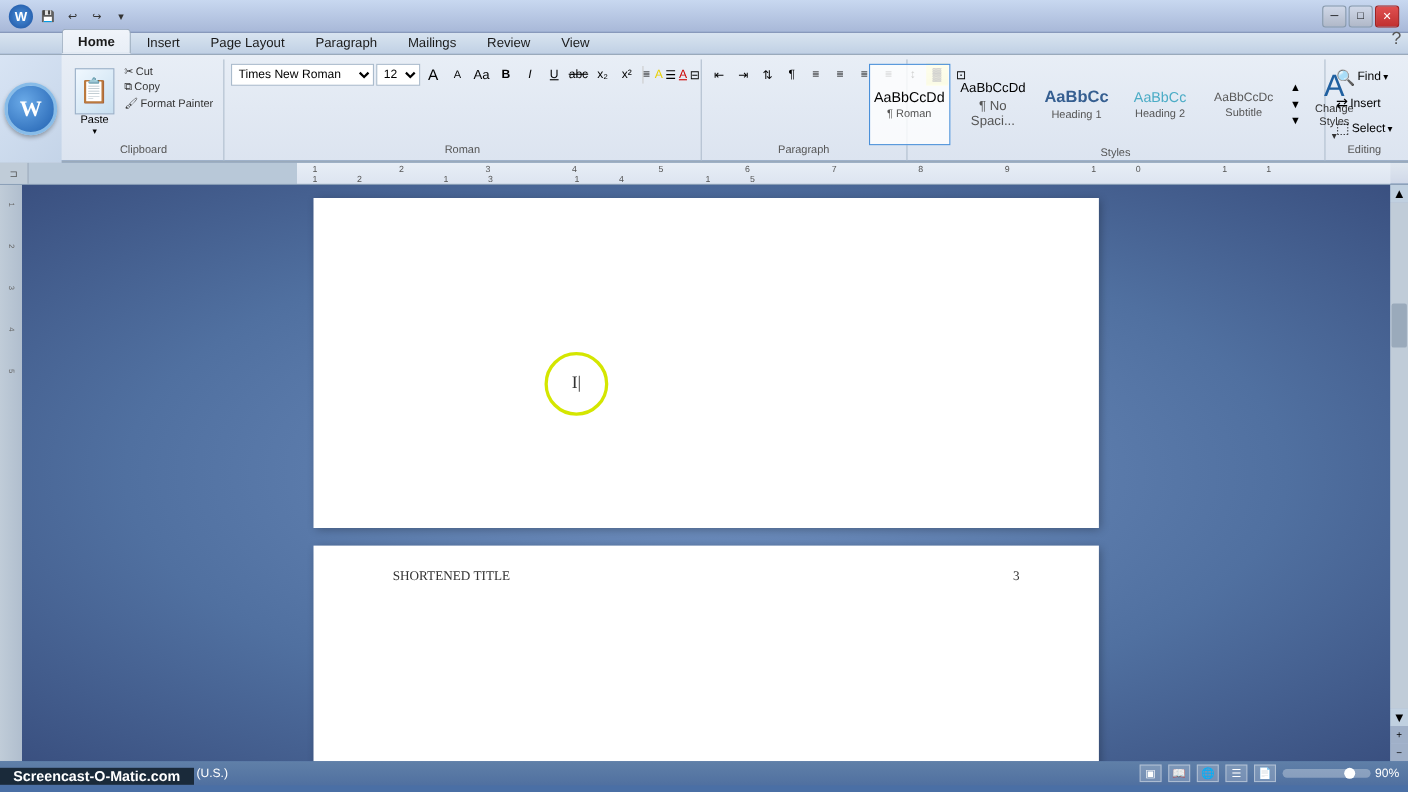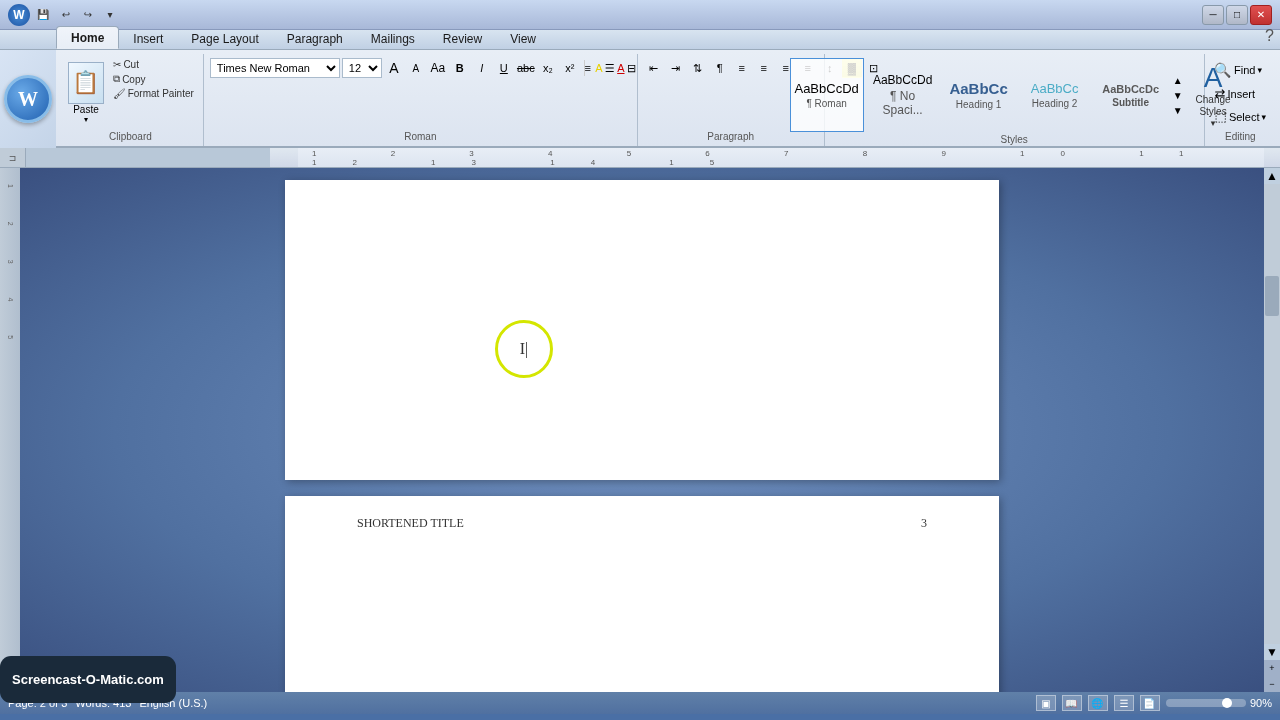--- a/index.html
+++ b/index.html
@@ -210,23 +210,23 @@
       position: relative;
     }
     .zoom-thumb {
       width: 10px; height: 10px;
       background: white; border-radius: 50%;
       position: absolute; top: -1px; left: 70%;
     }
 
     
     .watermark {
-      position: fixed; bottom: 17px; left: 0;
+      position: fixed; bottom: 7px; left: 0;
       background: #1a2a3a; color: white;
-      padding: 16px 12px; font-size: 13px; font-weight: bold; border-radius: 11px;
+      padding: 0 12px; font-size: 13px; font-weight: bold;
     }
 
     .doc-wrapper {
       display: flex;
       flex-direction: column;
       height: calc(720px - 30px - 26px - 98px - 20px - 22px);
       position: relative;
     }
     .doc-inner {
       flex: 1;
@@ -386,21 +386,21 @@
         <div class="sty-h1" style="font-size:15px;color:#365f91;font-weight:bold;margin-bottom:2px;">AaBbCc</div>
         <div class="style-name" style="font-size:10px;color:#555;">Heading 1</div>
       </div>
 
       <div class="style-item" style="border:1px solid transparent;width:74px;min-height:68px;display:flex;flex-direction:column;align-items:center;justify-content:center;padding:4px;">
         <div class="sty-h2" style="font-size:13px;color:#4bacc6;margin-bottom:2px;">AaBbCc</div>
         <div class="style-name" style="font-size:10px;color:#555;">Heading 2</div>
       </div>
 
 
-      <div class="style-item" style="border:1px solid transparent;width:74px;min-height:68px;display:flex;flex-direction:column;align-items:center;justify-content:center;padding:4px;font-weight:bold;">
+      <div class="style-item" style="border:1px solid transparent;width:74px;min-height:68px;display:flex;flex-direction:column;align-items:center;justify-content:center;padding:4px;">
         <div class="sty-subtitle" style="font-size:11px;color:#595959;margin-bottom:2px;">AaBbCcDc</div>
         <div class="style-name" style="font-size:10px;color:#555;">Subtitle</div>
       </div>
 
       <div style="display:flex;flex-direction:column;justify-content:center;gap:2px;">
         <div style="font-size:10px;cursor:pointer;padding:1px 3px;">▲</div>
         <div style="font-size:10px;cursor:pointer;padding:1px 3px;">▼</div>
         <div style="font-size:10px;cursor:pointer;padding:1px 3px;">▼</div>
       </div>
 
@@ -429,21 +429,21 @@
         <span>Select</span>
         <span style="font-size:9px;">▾</span>
       </div>
     </div>
     <div class="group-label">Editing</div>
   </div>
 </div>
 
 <div class="ruler">
   <div style="width:270px;background:#b8c8d8;height:20px;position:absolute;left:0;"></div>
-  <div style="position:absolute;left:270px;right:16px;height:20px;background:linear-gradient(to bottom,#e8eef6,#dce4f0);display:flex;align-items:center;padding:0 4px;overflow:hidden;margin-left:28px;">
+  <div style="position:absolute;left:270px;right:16px;height:20px;background:linear-gradient(to bottom,#e8eef6,#dce4f0);display:flex;align-items:center;padding:0 4px;overflow:hidden;">
     <span style="font-size:8px;color:#555;letter-spacing:36px;padding-left:10px;">1  2  3  4  5  6  7  8  9  10  11  12  13  14  15</span>
   </div>
   <div style="position:absolute;left:0;top:0;width:26px;height:20px;background:#c0ccd8;border-right:1px solid #9aaabb;display:flex;align-items:center;justify-content:center;">
     <span style="font-size:9px;color:#555;">⊐</span>
   </div>
 </div>
 
 <div class="doc-wrapper">
   <div class="doc-inner">
 

